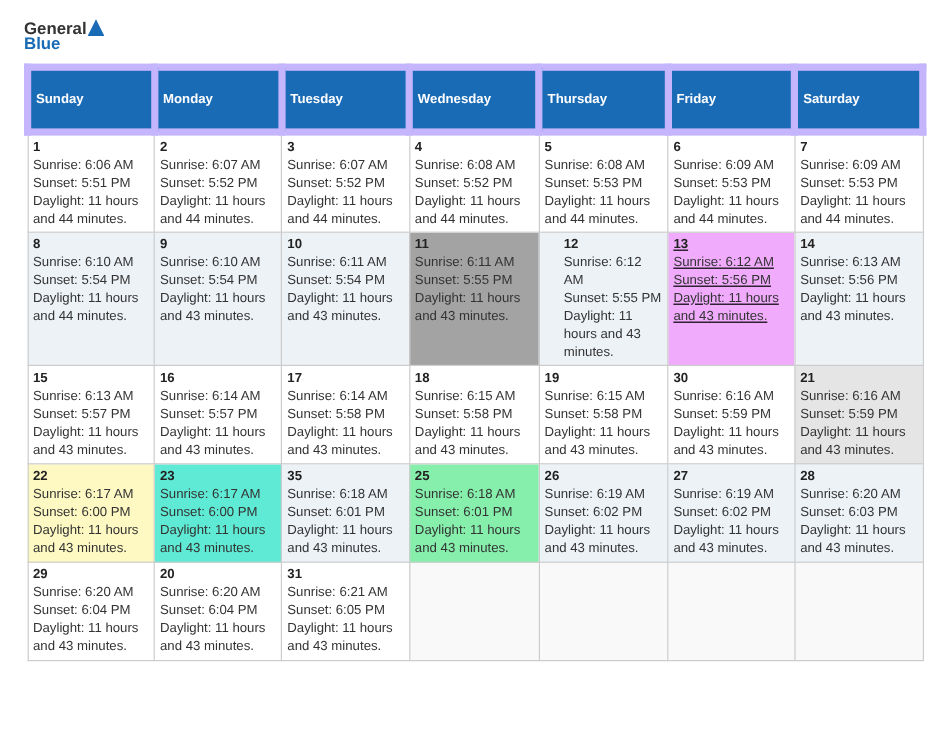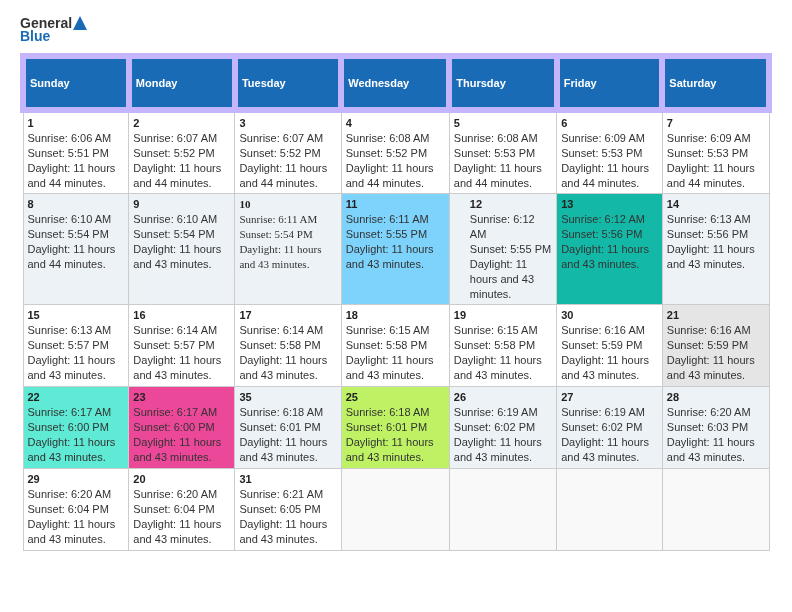--- a/index.html
+++ b/index.html
@@ -185,45 +185,45 @@
         </div>
       </td>
           <td style="background: rgb(237, 242, 247);">
         <span class="day-num">9</span>
         <div class="day-info">
           <span>Sunrise: 6:10 AM</span><br>
           <span>Sunset: 5:54 PM</span><br>
           <span>Daylight: 11 hours and 43 minutes.</span>
         </div>
       </td>
-          <td style="background: rgb(237, 242, 247); font-family: Liberation Serif, serif;">
+          <td style="background: rgb(237, 242, 247);">
         <span class="day-num">10</span>
         <div class="day-info">
           <span>Sunrise: 6:11 AM</span><br>
           <span>Sunset: 5:54 PM</span><br>
           <span>Daylight: 11 hours and 43 minutes.</span>
         </div>
       </td>
-          <td style="background: #7dd3fc;">
+          <td style="background: #a3a3a3;">
         <span class="day-num">11</span>
         <div class="day-info">
           <span>Sunrise: 6:11 AM</span><br>
           <span>Sunset: 5:55 PM</span><br>
           <span>Daylight: 11 hours and 43 minutes.</span>
         </div>
       </td>
           <td style="background: rgb(237, 242, 247); padding-left: 20px;">
         <span class="day-num">12</span>
         <div class="day-info">
           <span>Sunrise: 6:12 AM</span><br>
           <span>Sunset: 5:55 PM</span><br>
           <span>Daylight: 11 hours and 43 minutes.</span>
         </div>
       </td>
-          <td style="background: #14b8a6;">
+          <td style="background: #f0abfc; text-decoration: underline;">
         <span class="day-num">13</span>
         <div class="day-info">
           <span>Sunrise: 6:12 AM</span><br>
           <span>Sunset: 5:56 PM</span><br>
           <span>Daylight: 11 hours and 43 minutes.</span>
         </div>
       </td>
           <td style="background: rgb(237, 242, 247);">
         <span class="day-num">14</span>
         <div class="day-info">
@@ -285,45 +285,45 @@
           <td style="background: #e5e5e5;">
         <span class="day-num">21</span>
         <div class="day-info">
           <span>Sunrise: 6:16 AM</span><br>
           <span>Sunset: 5:59 PM</span><br>
           <span>Daylight: 11 hours and 43 minutes.</span>
         </div>
       </td>
         </tr>
         <tr class="row-even">
-          <td style="background: #5eead4;">
+          <td style="background: #fef9c3;">
         <span class="day-num">22</span>
         <div class="day-info">
           <span>Sunrise: 6:17 AM</span><br>
           <span>Sunset: 6:00 PM</span><br>
           <span>Daylight: 11 hours and 43 minutes.</span>
         </div>
       </td>
-          <td style="background: #ec4899;">
+          <td style="background: #5eead4;">
         <span class="day-num">23</span>
         <div class="day-info">
           <span>Sunrise: 6:17 AM</span><br>
           <span>Sunset: 6:00 PM</span><br>
           <span>Daylight: 11 hours and 43 minutes.</span>
         </div>
       </td>
           <td style="background: rgb(237, 242, 247);">
         <span class="day-num">35</span>
         <div class="day-info">
           <span>Sunrise: 6:18 AM</span><br>
           <span>Sunset: 6:01 PM</span><br>
           <span>Daylight: 11 hours and 43 minutes.</span>
         </div>
       </td>
-          <td style="background: #bef264;">
+          <td style="background: #86efac;">
         <span class="day-num">25</span>
         <div class="day-info">
           <span>Sunrise: 6:18 AM</span><br>
           <span>Sunset: 6:01 PM</span><br>
           <span>Daylight: 11 hours and 43 minutes.</span>
         </div>
       </td>
           <td style="background: rgb(237, 242, 247);">
         <span class="day-num">26</span>
         <div class="day-info">

